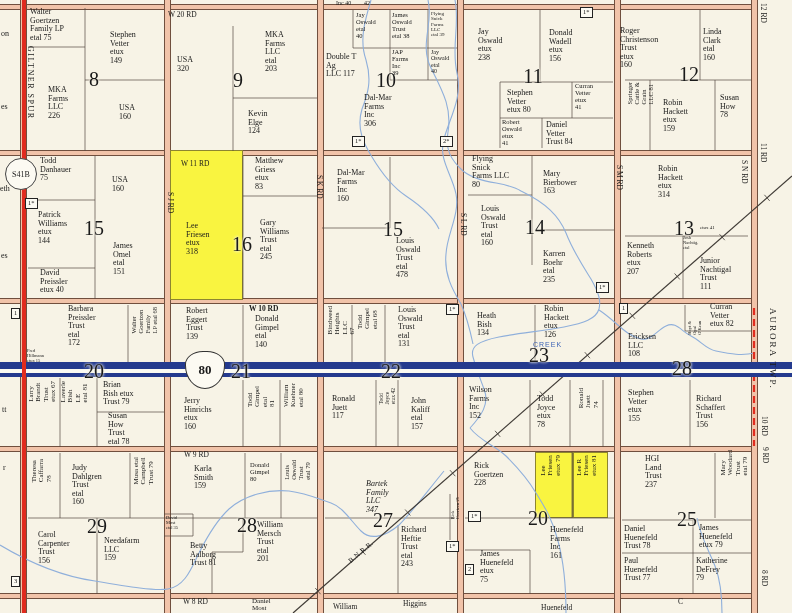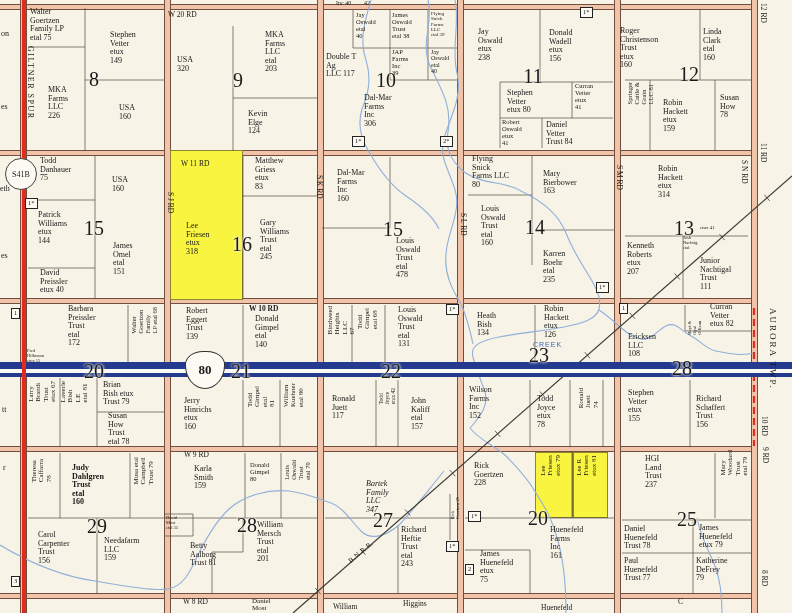--- a/index.html
+++ b/index.html
@@ -396,21 +396,21 @@
 Vetter
 etux
 155</div>
     <div class="parcel" style="left: 696px; top: 395px;">Richard
 Schaffert
 Trust
 156</div>
     <div class="parcel vtext" style="left: 31px; top: 459px; font-size: 7px;">Theresa
 Caffarra
 78</div>
-    <div class="parcel" style="left: 72px; top: 464px; font-weight: bold;">Judy
+    <div class="parcel" style="left: 72px; top: 464px;">Judy
 Dahlgren
 Trust
 etal
 160</div>
     <div class="parcel vtext" style="left: 133px; top: 457px; font-size: 7px;">Musa   etal
 Campbell
 Trust      79</div>
     <div class="parcel" style="left: 38px; top: 531px;">Carol
 Carpenter
 Trust

